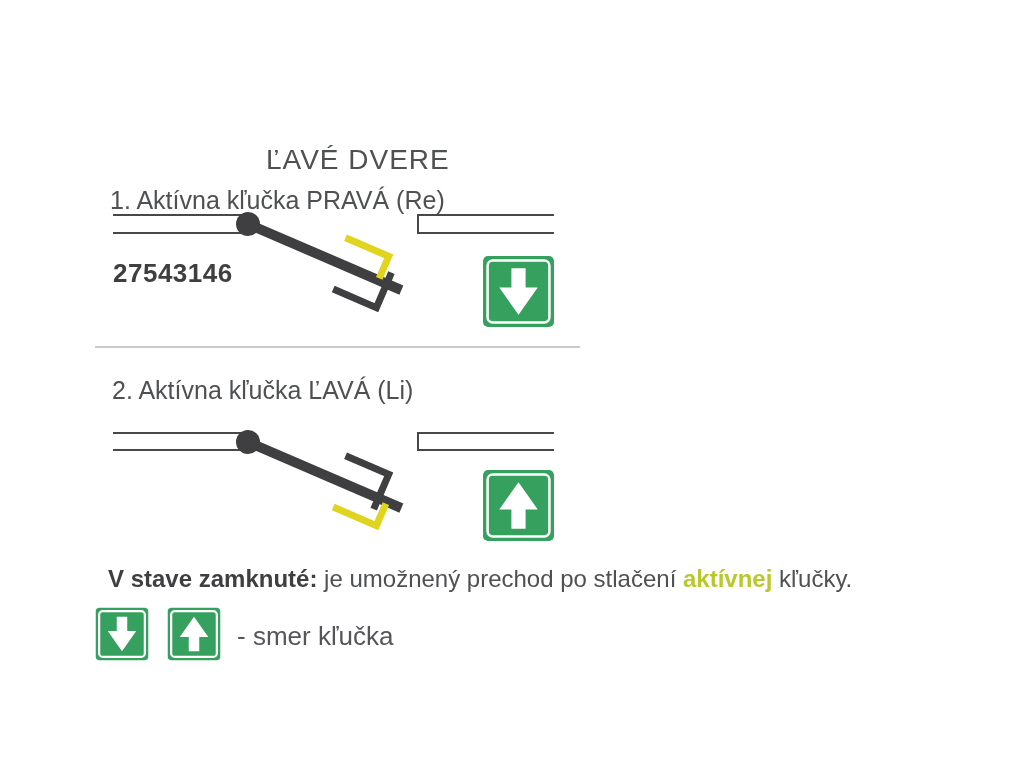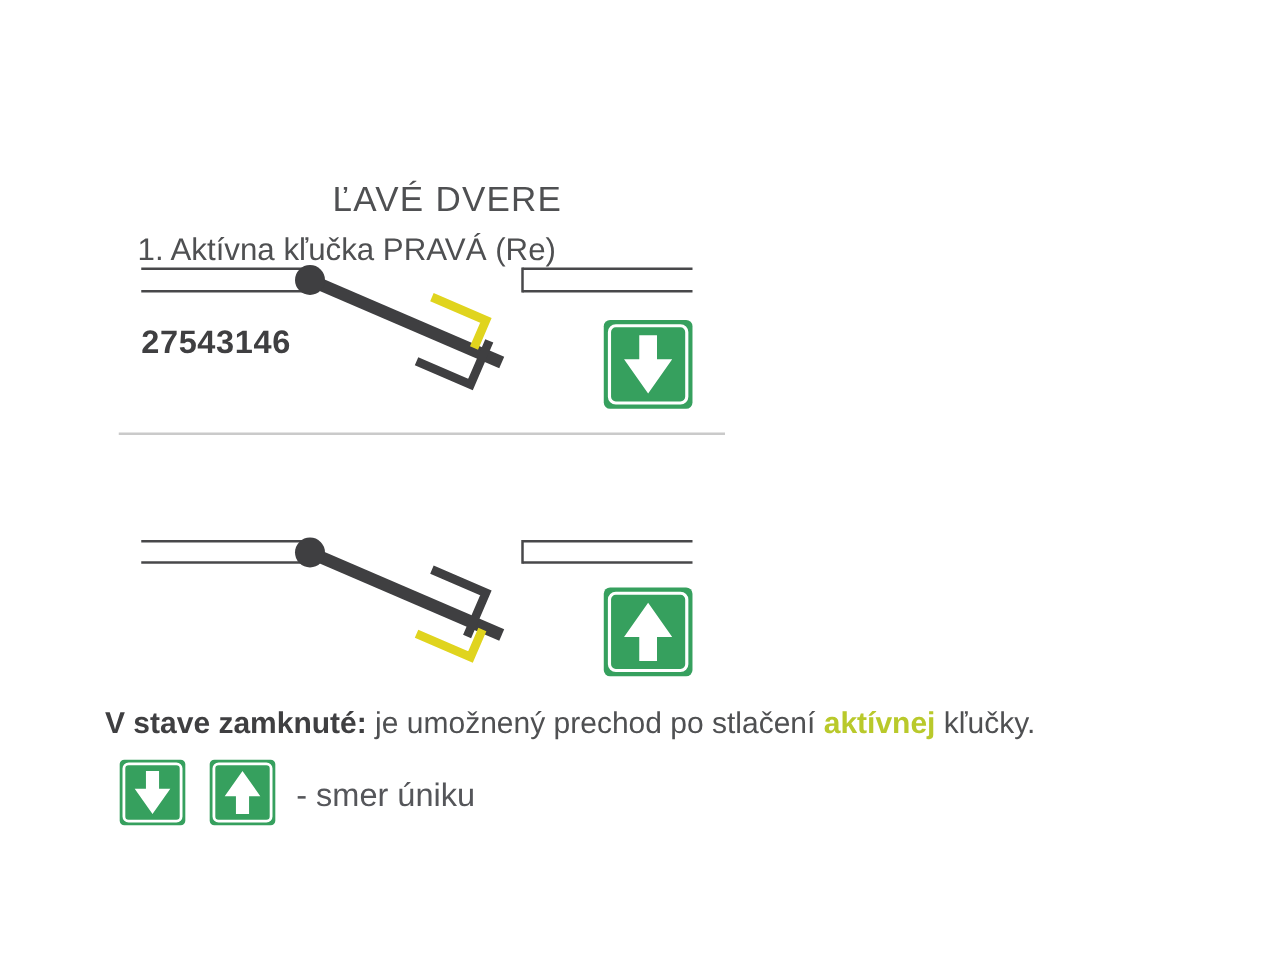--- a/index.html
+++ b/index.html
@@ -51,20 +51,21 @@
   <div class="abs product-code" style="left:113px;top:258px;">27543146</div>
 
   <svg class="abs" style="left:482px;top:255px;" width="73" height="73" viewBox="0 0 72 72">
     <rect x="1" y="1" width="70" height="70" rx="5" fill="#36a05e"></rect>
     <rect x="5.5" y="5.5" width="61" height="61" rx="5" fill="none" stroke="#ffffff" stroke-width="2.5"></rect>
     <path fill="#ffffff" d="M29 13 L43 13 L43 32 L55 32 L36 59 L17 32 L29 32 Z"></path>
   </svg>
 
   <div class="abs divider" style="left:95px;top:346px;width:485px;"></div>
 
+  <div class="abs section-heading" style="left:112px;top:376px;">2. Aktívna kľučka ĽAVÁ (Li)</div>
 
   <svg class="abs" style="left:90px;top:420px;" width="480" height="140" viewBox="90 420 480 140">
     <g>
       <line x1="113" y1="433" x2="252" y2="433" stroke="#48484a" stroke-width="2"></line>
       <line x1="113" y1="450" x2="252" y2="450" stroke="#48484a" stroke-width="2"></line>
     </g>
     <g>
       <line x1="418" y1="433" x2="554" y2="433" stroke="#48484a" stroke-width="2"></line>
       <line x1="418" y1="450" x2="554" y2="450" stroke="#48484a" stroke-width="2"></line>
       <line x1="418" y1="432" x2="418" y2="451" stroke="#48484a" stroke-width="2"></line>
@@ -77,29 +78,29 @@
     <circle cx="248" cy="442" r="12" fill="#3f3f41"></circle>
   </svg>
 
 
   <svg class="abs" style="left:482px;top:469px;" width="73" height="73" viewBox="0 0 72 72">
     <rect x="1" y="1" width="70" height="70" rx="5" fill="#36a05e"></rect>
     <rect x="5.5" y="5.5" width="61" height="61" rx="5" fill="none" stroke="#ffffff" stroke-width="2.5"></rect>
     <path fill="#ffffff" d="M29 59 L43 59 L43 40 L55 40 L36 13 L17 40 L29 40 Z"></path>
   </svg>
 
-  <div class="abs note" style="left:84px;top:565px;">
+  <div class="abs note" style="left:108px;top:565px;">
     <span class="b">V stave zamknuté:</span><span> je umožnený prechod po stlačení </span><span class="hl">aktívnej</span><span> kľučky.</span>
   </div>
 
   <svg class="abs" style="left:95px;top:607px;" width="54" height="54" viewBox="0 0 72 72">
     <rect x="1" y="1" width="70" height="70" rx="5" fill="#36a05e"></rect>
     <rect x="5.5" y="5.5" width="61" height="61" rx="5" fill="none" stroke="#ffffff" stroke-width="3"></rect>
     <path fill="#ffffff" d="M29 13 L43 13 L43 32 L55 32 L36 59 L17 32 L29 32 Z"></path>
   </svg>
   <svg class="abs" style="left:167px;top:607px;" width="54" height="54" viewBox="0 0 72 72">
     <rect x="1" y="1" width="70" height="70" rx="5" fill="#36a05e"></rect>
     <rect x="5.5" y="5.5" width="61" height="61" rx="5" fill="none" stroke="#ffffff" stroke-width="3"></rect>
     <path fill="#ffffff" d="M29 59 L43 59 L43 40 L55 40 L36 13 L17 40 L29 40 Z"></path>
   </svg>
-  <div class="abs legend-label" style="left:237px;top:621px;">- smer úniku</div>
+  <div class="abs legend-label" style="left:237px;top:621px;">- smer kľučka</div>
 
 </div>
 
 </body></html>

